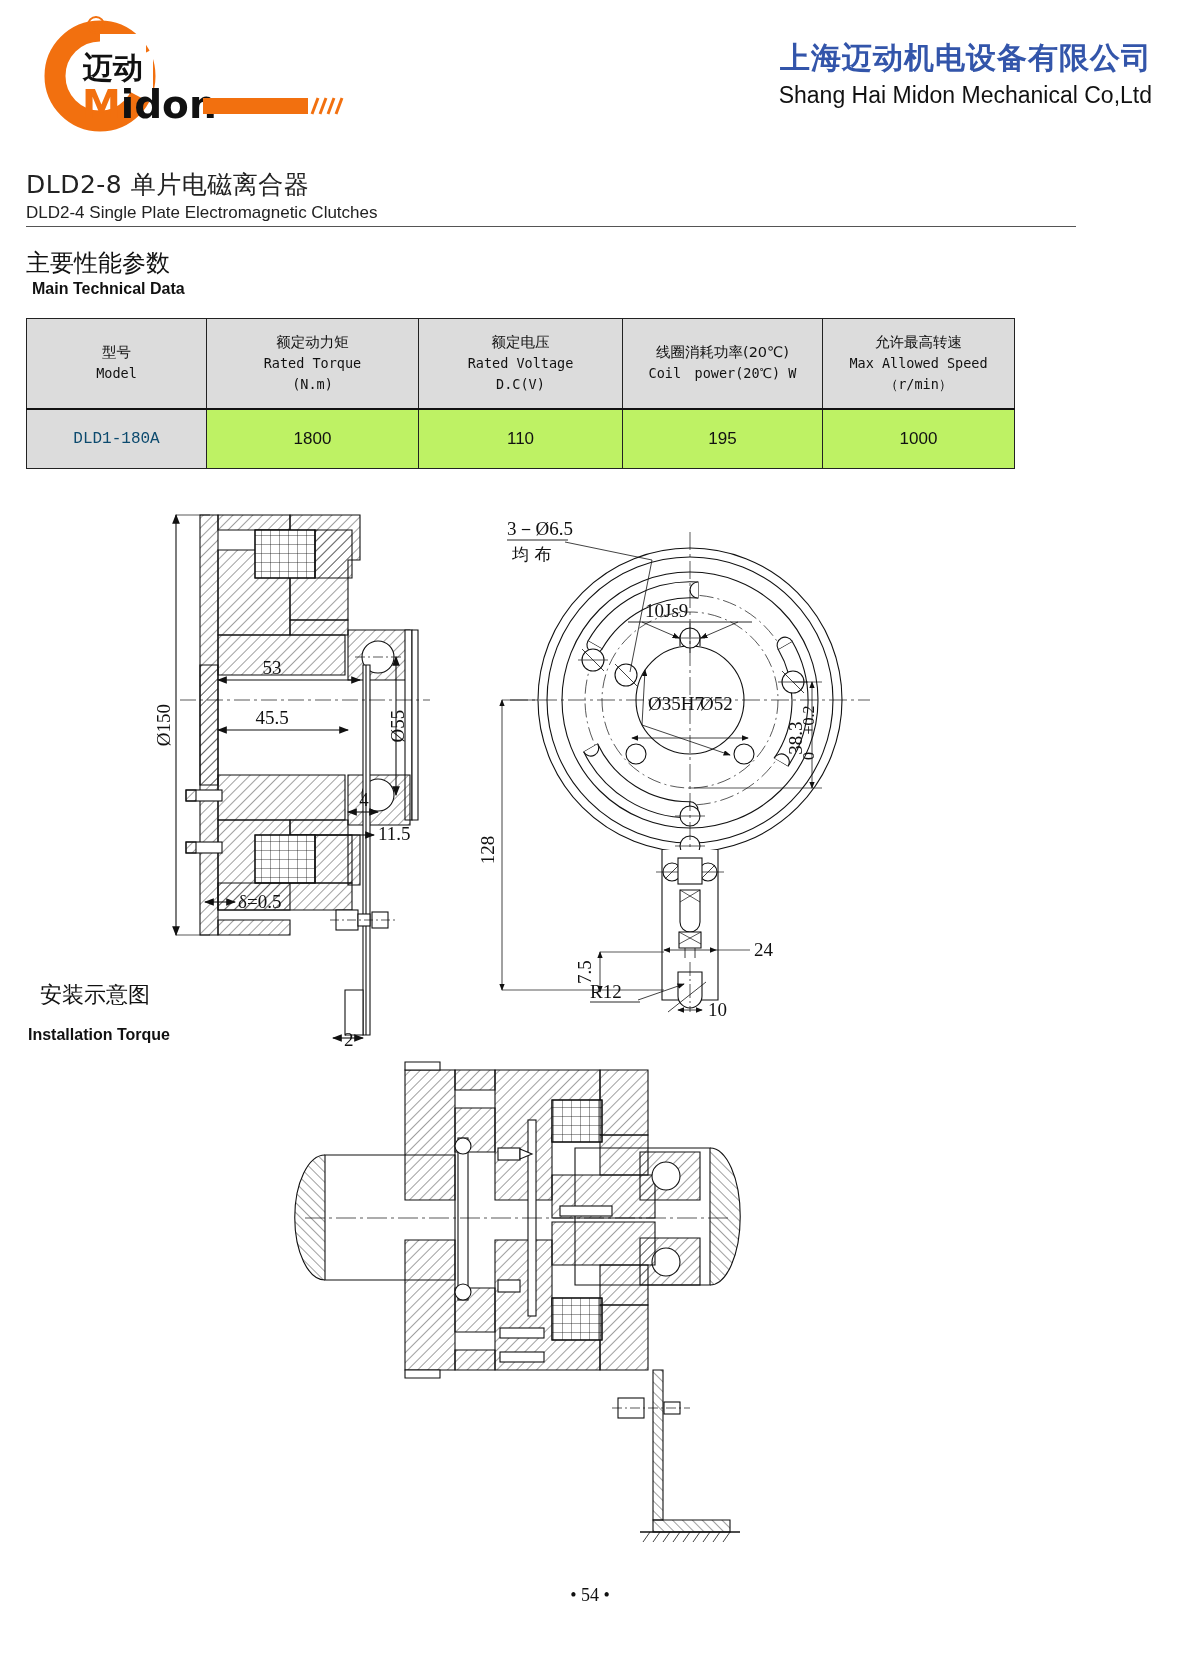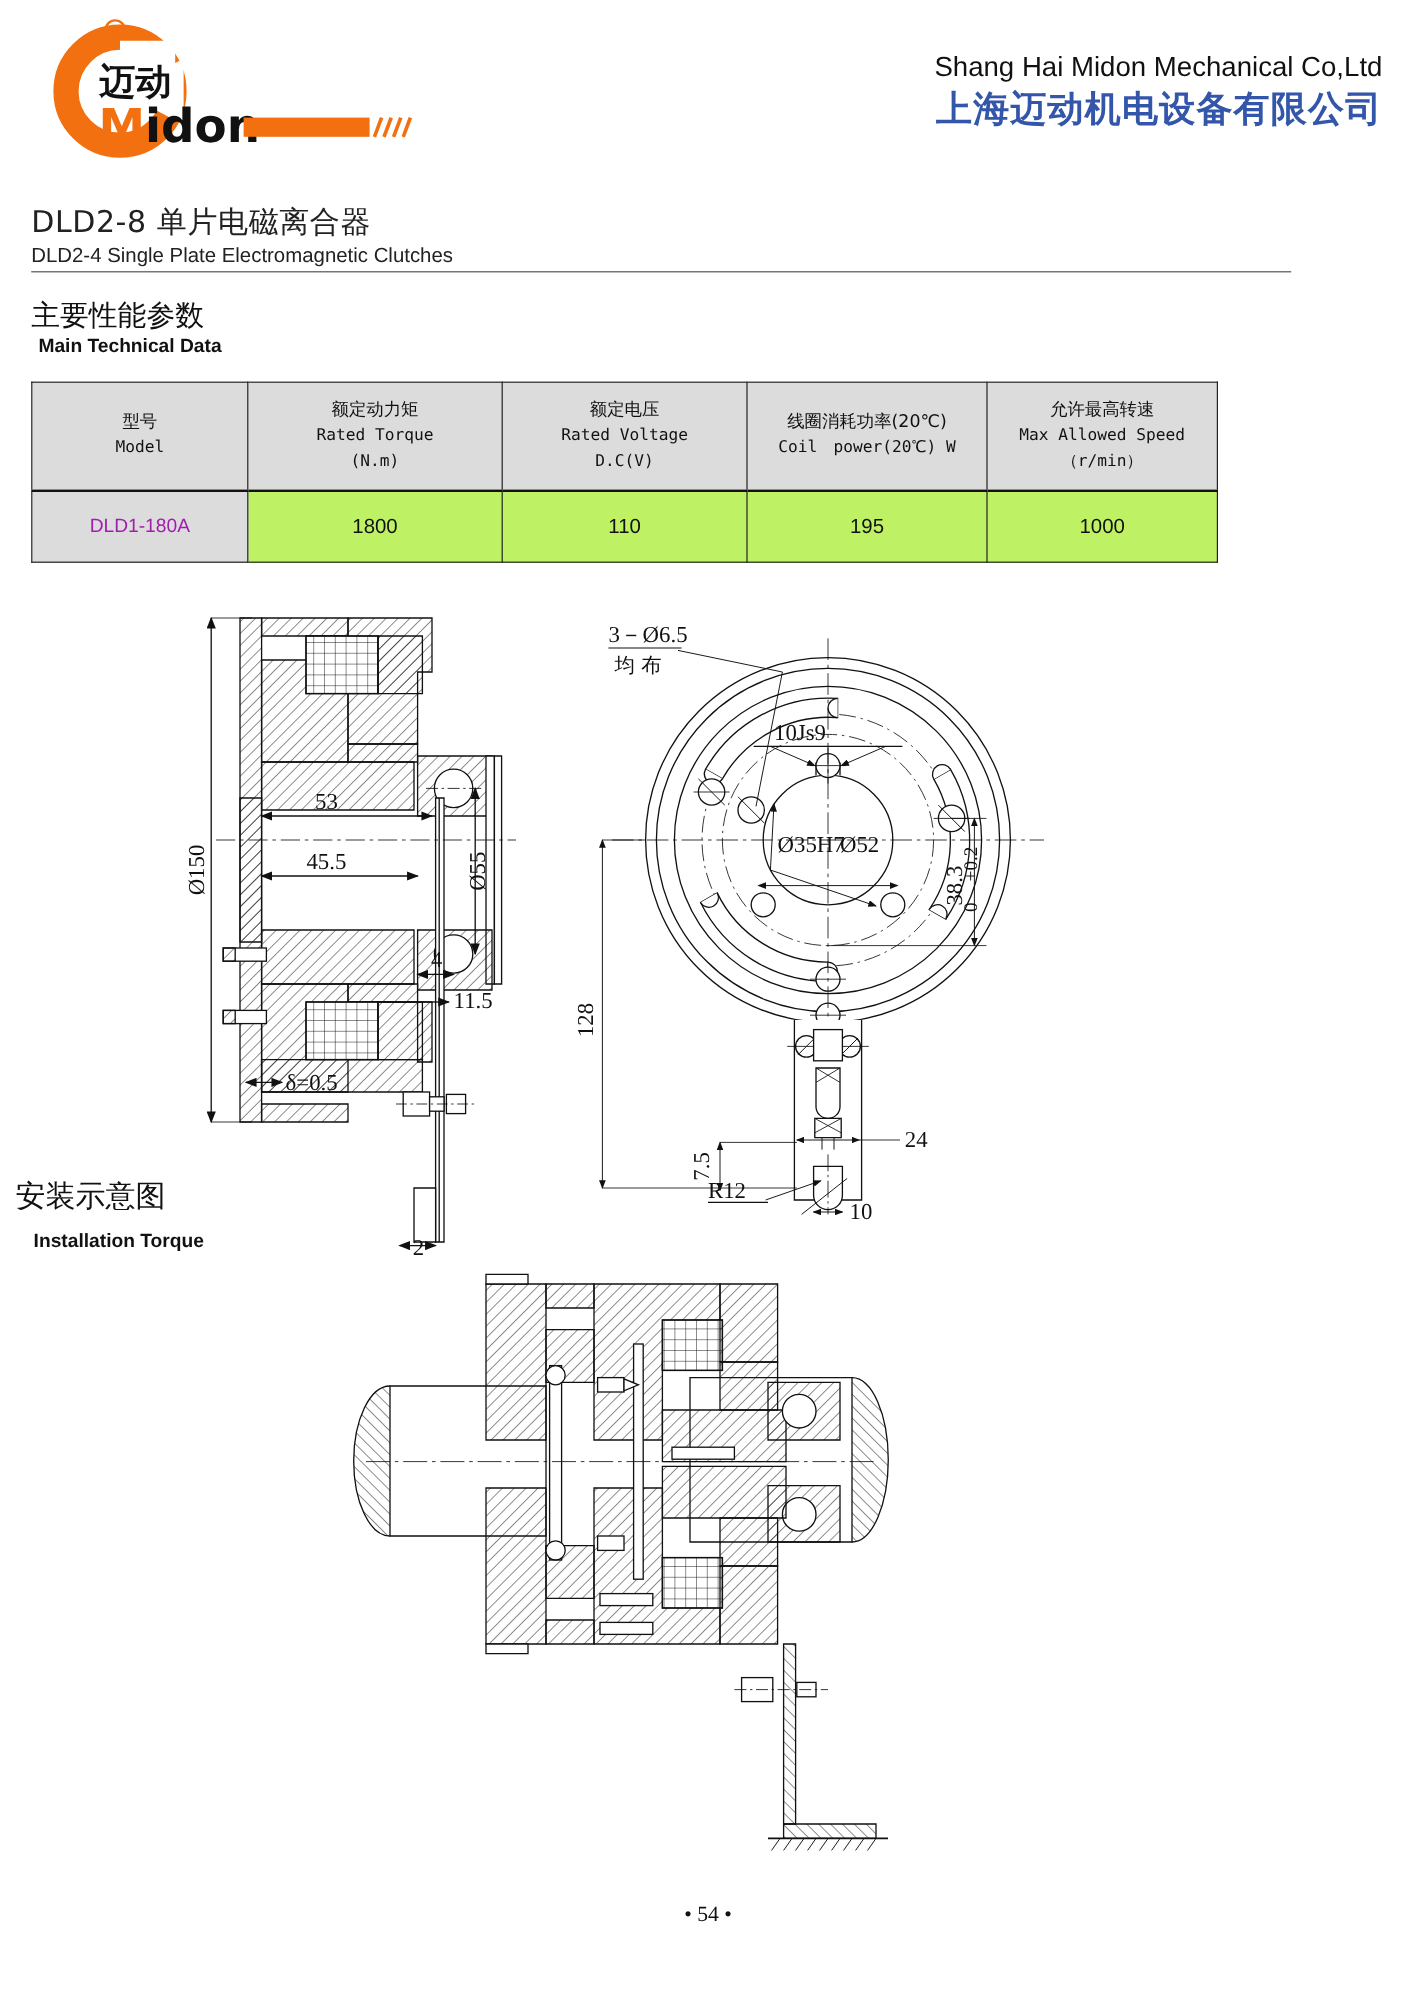--- a/index.html
+++ b/index.html
@@ -88,28 +88,28 @@
   }
   .hd-en {
     font-size:13.5px; line-height:21px; color:#111;
     font-family:"DejaVu Sans Mono", monospace;
   }
   .cell-val {
     font-size:17px; color:#111;
     font-family:"Liberation Sans", sans-serif;
   }
   .cell-model {
-    font-size:16px; color:#a21caf;
-    font-family:Liberation Sans, sans-serif;
+    font-size:16px; color:#0c4a6e;
+    font-family:Liberation Mono, monospace;
   }
 
   
   #install-cn {
-    position:absolute; left:13px; top:980px;
-    font-size:25px; color:#111;
+    position:absolute; left:40px; top:980px;
+    font-size:22px; color:#111;
     font-family:"DejaVu Sans", sans-serif;
   }
   #install-en {
     position:absolute; left:28px; top:1026px;
     font-size:16px; font-weight:700; color:#111;
     font-family:"Liberation Sans", sans-serif;
   }
 
   
   #page-num {
@@ -171,22 +171,22 @@
           <line x1="284" y1="100" x2="290" y2="84"></line>
           <line x1="292" y1="100" x2="298" y2="84"></line>
           <line x1="300" y1="100" x2="306" y2="84"></line>
           <line x1="308" y1="100" x2="314" y2="84"></line>
         </g>
       </g>
     </svg>
   </div>
 
   <div id="company-block">
+    <div id="company-cn">上海迈动机电设备有限公司</div>
     <div id="company-en">Shang Hai Midon Mechanical Co,Ltd</div>
-    <div id="company-cn">上海迈动机电设备有限公司</div>
   </div>
 </div>
 
 <div id="title-cn">DLD2-8  单片电磁离合器</div>
 <div id="title-en">DLD2-4    Single Plate Electromagnetic Clutches</div>
 <div id="title-rule"></div>
 
 <div id="section-cn">主要性能参数</div>
 <div id="section-en">Main Technical Data</div>
 

